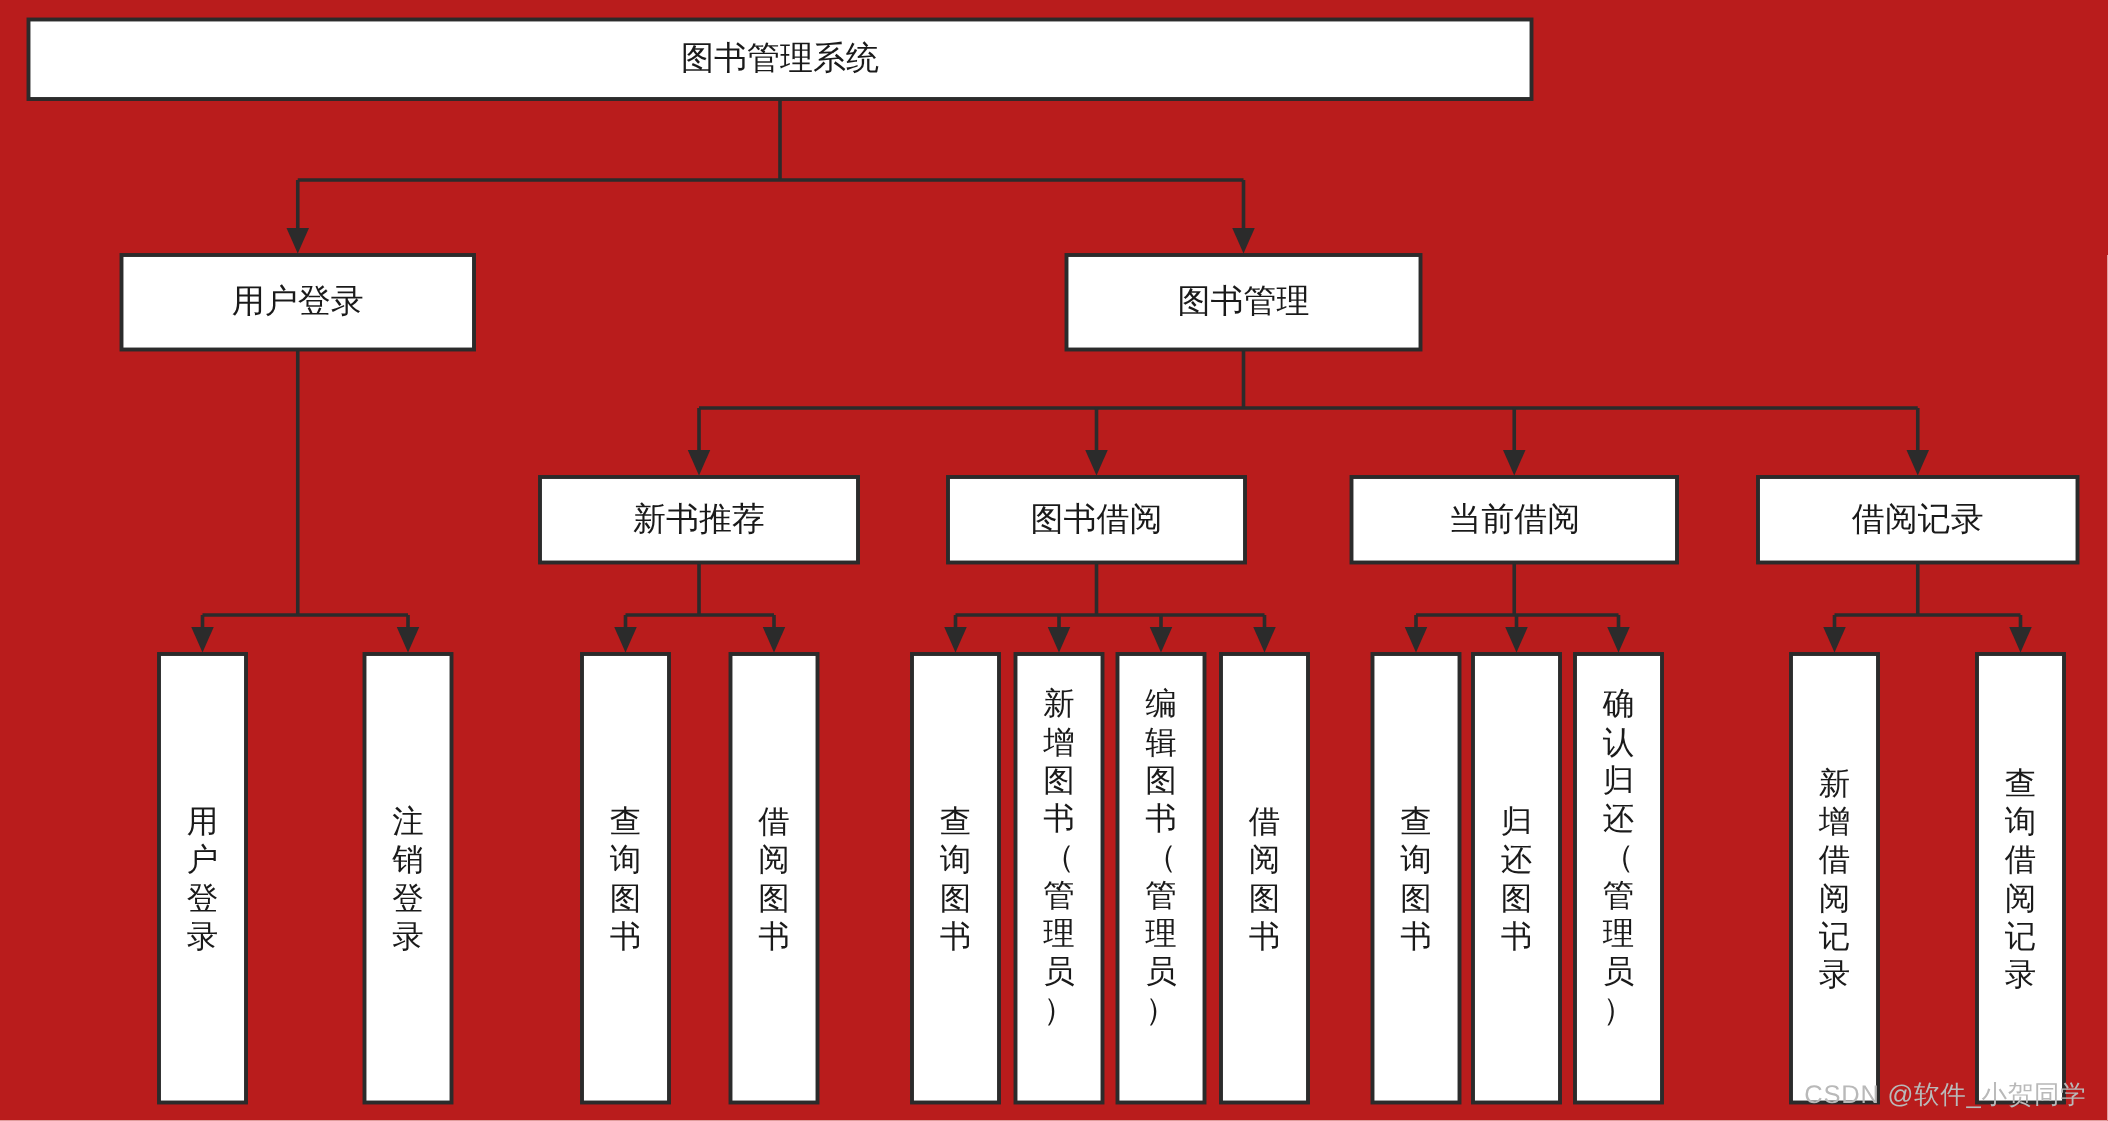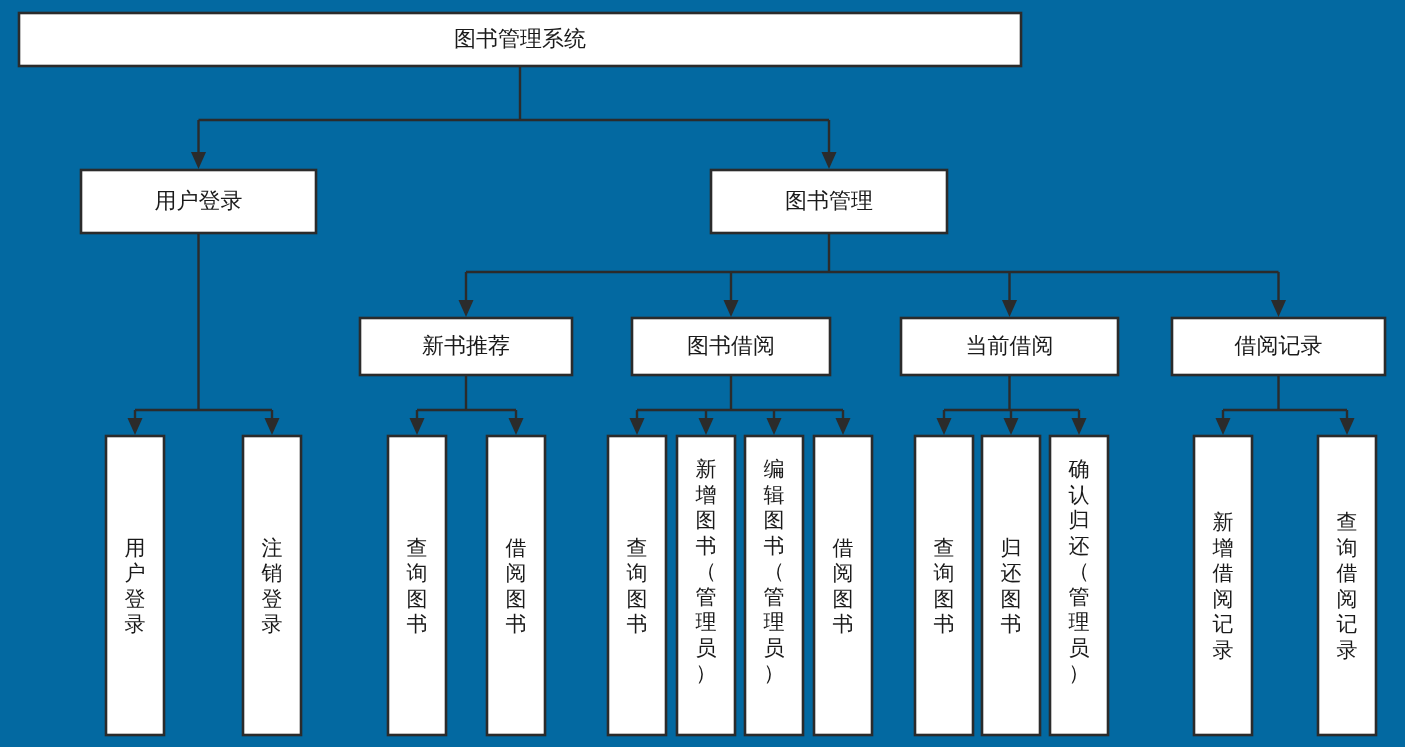--- a/index.html
+++ b/index.html
@@ -7,21 +7,21 @@
     padding: 0;
     background: #ffffff;
   }
   body {
     font-family: "Liberation Sans", "DejaVu Sans", sans-serif;
   }
   #diagram-root {
     position: relative;
     width: 1405px;
     height: 747px;
-    background: #0369a1;
+    background: #b91c1c;
     overflow: hidden;
   }
   svg#flow-svg {
     position: absolute;
     left: 0;
     top: 0;
     width: 1405px;
     height: 747px;
   }
   .node-rect {
@@ -197,13 +197,14 @@
         <g>
           <rect x="106" y="436" width="58" height="299" class="node-rect"></rect>
           <text x="135" y="0" class="node-label-vert"><tspan x="135" y="549.25" dominant-baseline="middle">用</tspan><tspan x="135" y="574.75" dominant-baseline="middle">户</tspan><tspan x="135" y="600.25" dominant-baseline="middle">登</tspan><tspan x="135" y="625.75" dominant-baseline="middle">录</tspan></text>
         </g>
         <g>
           <rect x="243" y="436" width="58" height="299" class="node-rect"></rect>
           <text x="272" y="0" class="node-label-vert"><tspan x="272" y="549.25" dominant-baseline="middle">注</tspan><tspan x="272" y="574.75" dominant-baseline="middle">销</tspan><tspan x="272" y="600.25" dominant-baseline="middle">登</tspan><tspan x="272" y="625.75" dominant-baseline="middle">录</tspan></text>
         </g>
       </g>
   </svg>
+  <div class="watermark">CSDN @软件_小贺同学</div>
 </div>
 
 </body></html>

